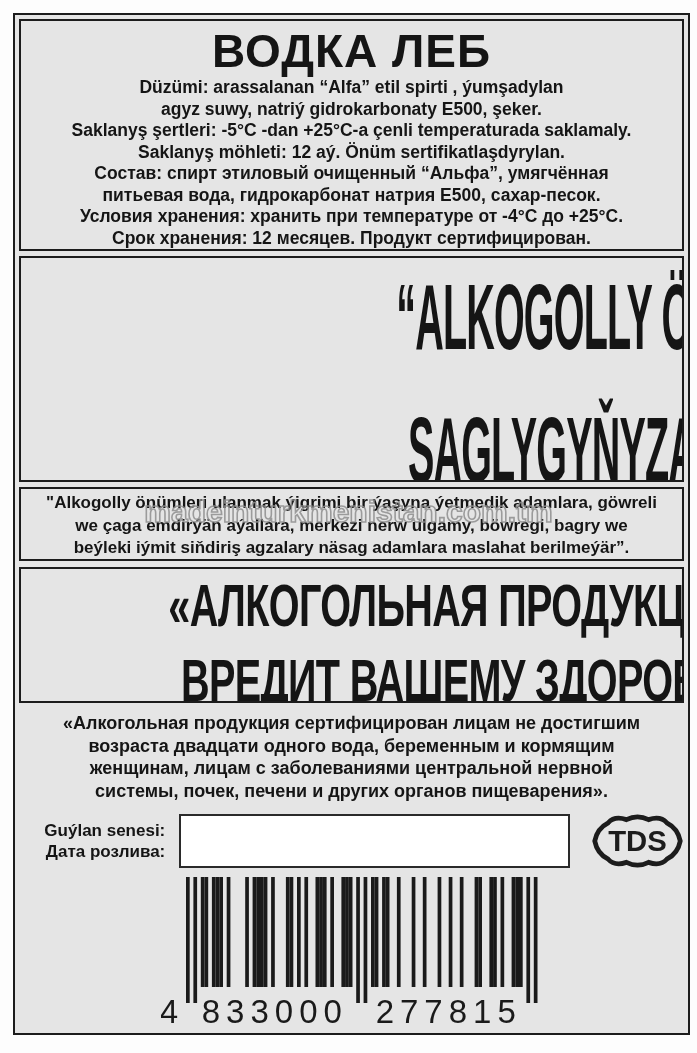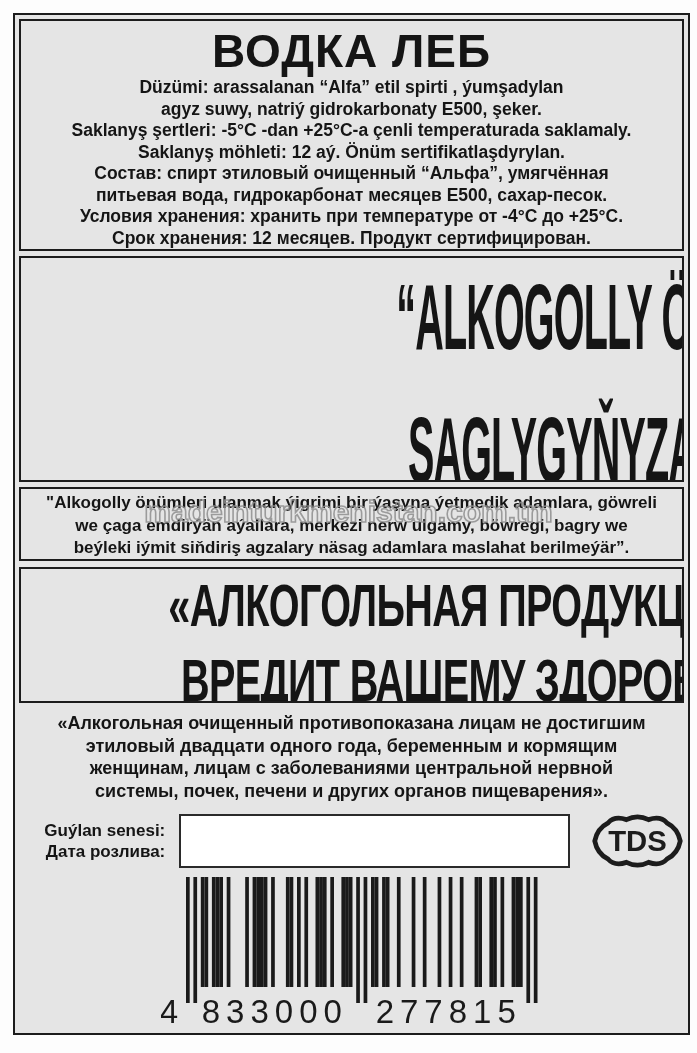--- a/index.html
+++ b/index.html
@@ -51,21 +51,21 @@
 
 <div class="label-outer">
 
   <div class="box info-box">
     <div class="brand-title">ВОДКА ЛЕБ</div>
     <div class="info-line">Düzümi: arassalanan “Alfa” etil spirti , ýumşadylan</div>
     <div class="info-line">agyz suwy, natriý gidrokarbonaty E500, şeker.</div>
     <div class="info-line">Saklanyş şertleri: -5°C -dan +25°C-a çenli temperaturada saklamaly.</div>
     <div class="info-line">Saklanyş möhleti: 12 aý.   Önüm sertifikatlaşdyrylan.</div>
     <div class="info-line">Состав: спирт этиловый очищенный “Альфа”,  умягчённая</div>
-    <div class="info-line">питьевая вода, гидрокарбонат месяцев Е500, сахар-песок.</div>
+    <div class="info-line">питьевая вода, гидрокарбонат натрия Е500, сахар-песок.</div>
     <div class="info-line">Условия хранения: хранить при температуре от -4°С  до +25°С.</div>
     <div class="info-line">Срок хранения: 12 месяцев.   Продукт сертифицирован.</div>
   </div>
 
   <div class="box warn-tm-box">
     <div class="warn-line"><span class="squeeze sq-tm">“ALKOGOLLY ÖNÜMLER SIZIŇ</span></div>
     <div class="warn-line"><span class="squeeze sq-tm">SAGLYGYŇYZA  ZYÝANLYDYR!”</span></div>
   </div>
 
   <div class="box small-tm-box">
@@ -73,22 +73,22 @@
     <div class="small-line">we çaga emdirýän aýallara, merkezi nerw ulgamy, böwregi, bagry we</div>
     <div class="small-line">beýleki iýmit siňdiriş agzalary näsag adamlara maslahat berilmeýär”.</div>
   </div>
 
   <div class="box warn-ru-box">
     <div class="warn-line"><span class="squeeze sq-ru">«АЛКОГОЛЬНАЯ ПРОДУКЦИЯ</span></div>
     <div class="warn-line"><span class="squeeze sq-ru">ВРЕДИТ ВАШЕМУ ЗДОРОВЬЮ!»</span></div>
   </div>
 
   <div class="ru-paragraph">
-    <div class="small-line">«Алкогольная очищенный противопоказана лицам не достигшим</div>
-    <div class="small-line">этиловый двадцати одного года, беременным и кормящим</div>
+    <div class="small-line">«Алкогольная продукция сертифицирован лицам не достигшим</div>
+    <div class="small-line">возраста двадцати одного вода, беременным и кормящим</div>
     <div class="small-line">женщинам, лицам с заболеваниями центральной нервной</div>
     <div class="small-line">системы, почек, печени и других органов пищеварения».</div>
   </div>
 
   <div class="date-row">
     <div class="date-labels">
       <div>Guýlan senesi:</div>
       <div>Дата розлива:</div>
     </div>
     <div class="date-box"></div>

